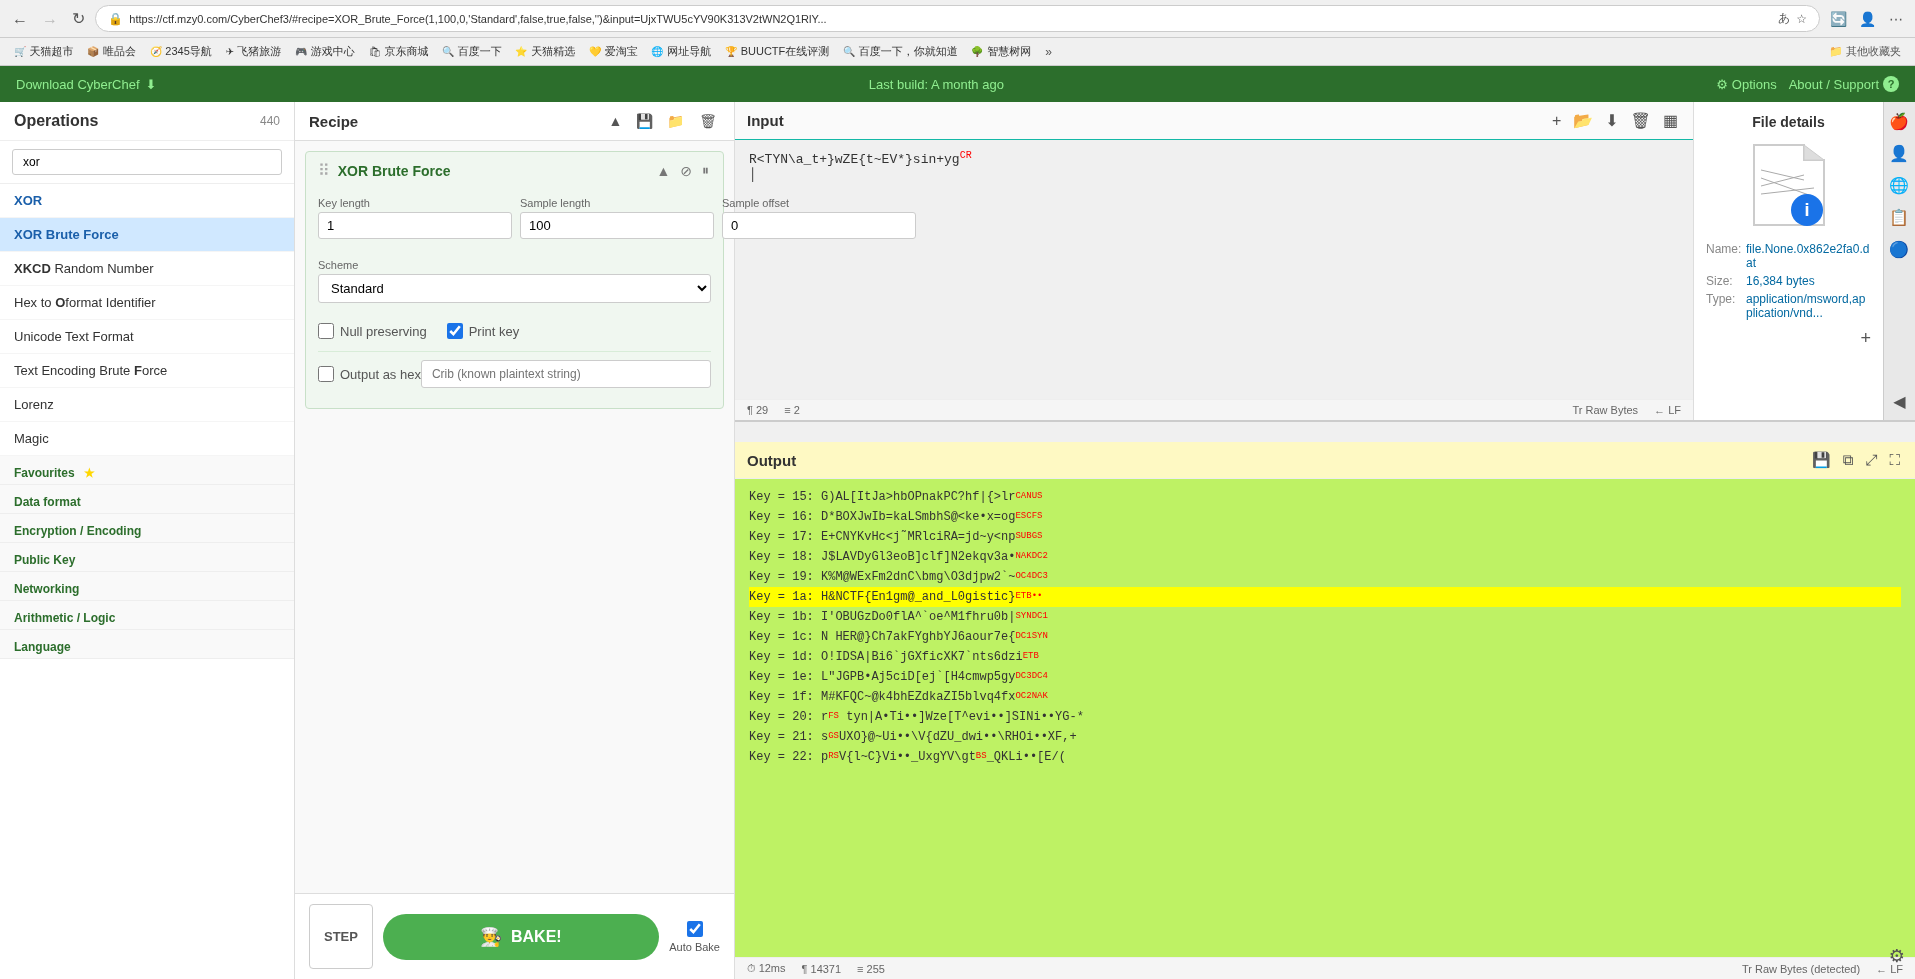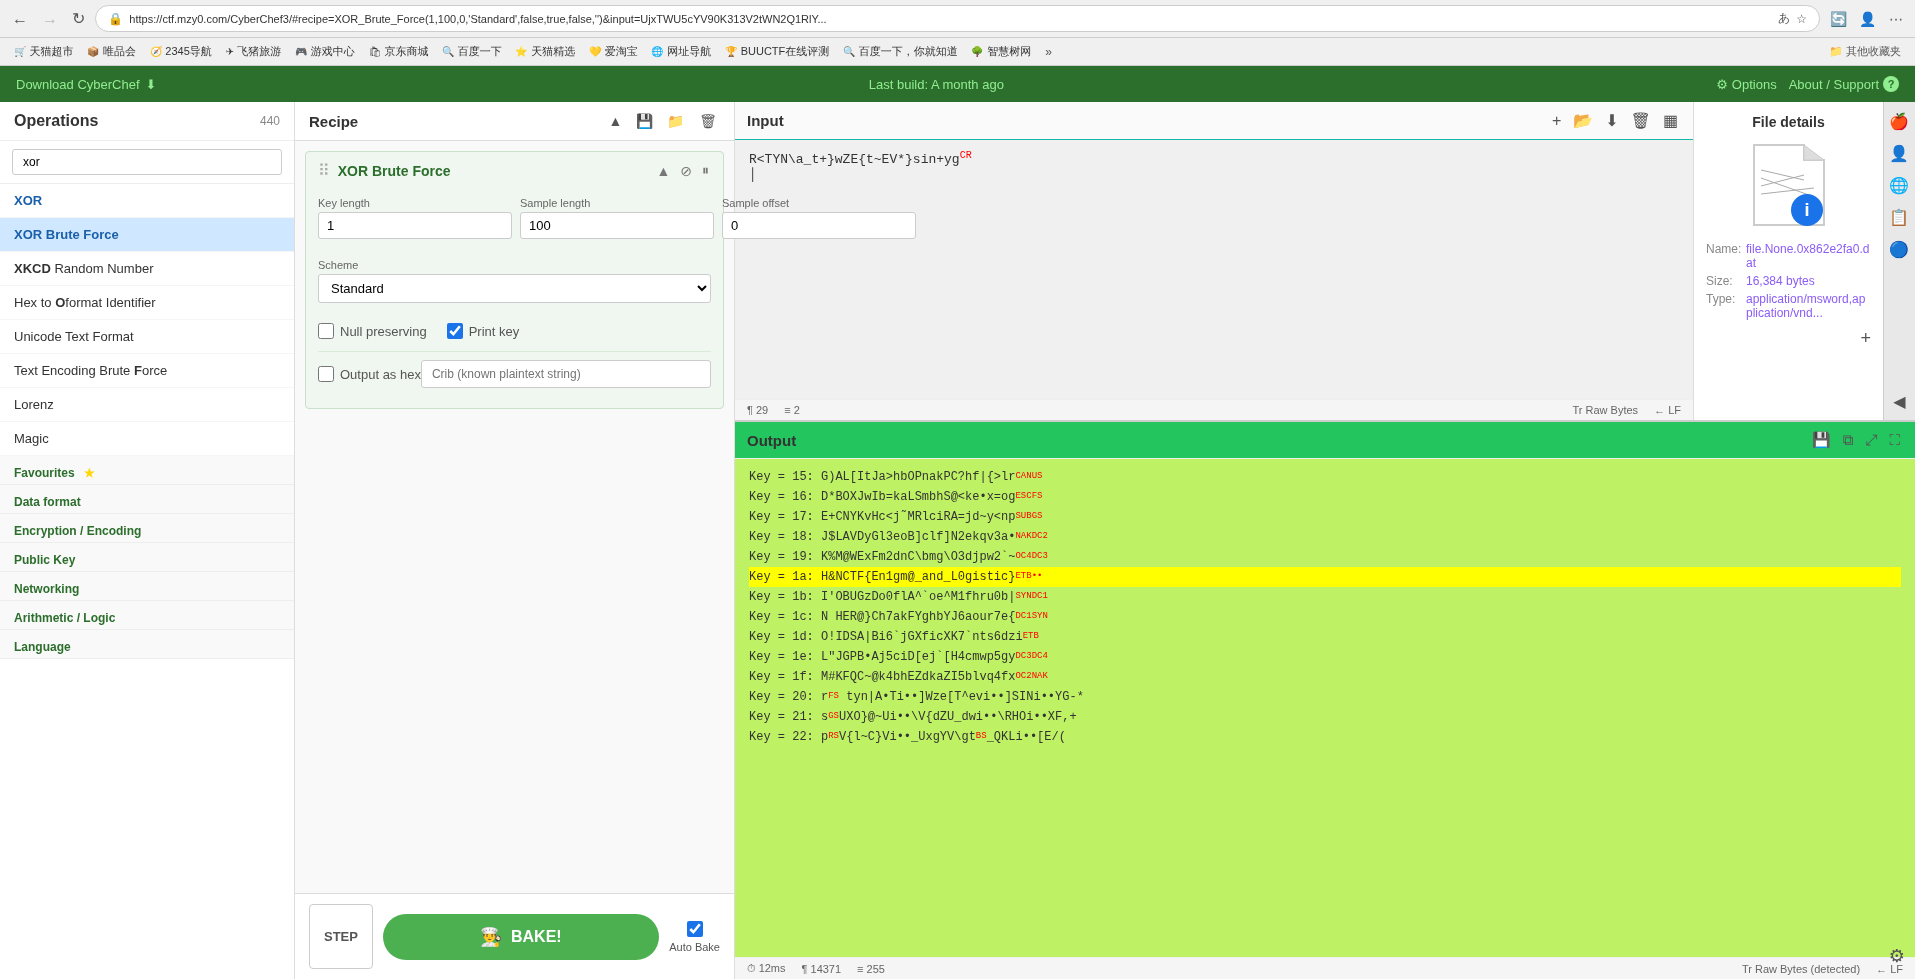--- a/index.html
+++ b/index.html
@@ -85,29 +85,29 @@
     .input-content { padding: 10px 14px; font-family: 'Courier New', monospace; font-size: 13px; flex: 1; overflow-y: auto; color: #333; }
     .input-status { display: flex; gap: 16px; align-items: center; padding: 4px 12px; background: #f5f5f5; border-top: 1px solid #eee; font-size: 11px; color: #666; }
 
     
     .file-details-panel { width: 190px; border-left: 1px solid #ddd; background: white; padding: 12px; flex-shrink: 0; }
     .file-details-title { font-size: 14px; font-weight: 700; color: #333; margin-bottom: 10px; text-align: center; }
     .file-icon-area { display: flex; justify-content: center; margin-bottom: 12px; position: relative; }
     .file-icon-svg { width: 80px; height: 90px; }
     .file-info-row { display: flex; margin-bottom: 4px; font-size: 12px; }
     .file-info-label { color: #888; width: 40px; flex-shrink: 0; }
-    .file-info-value { color: #8b5cf6; word-break: break-all; }
+    .file-info-value { color: #0369a1; word-break: break-all; }
 
     
     .input-row { display: flex; flex: 1; border-bottom: 2px solid #ccc; max-height: 320px; }
     .input-main { flex: 1; display: flex; flex-direction: column; }
 
     
     .output-section { flex: 1; display: flex; flex-direction: column; overflow: hidden; }
-    .output-header { display: flex; align-items: center; justify-content: space-between; padding: 6px 12px; border-bottom: 1px solid #eee; background: #22c55e; }
+    .output-header { display: flex; align-items: center; justify-content: space-between; padding: 6px 12px; border-bottom: 1px solid #eee; background: #fef9c3; margin-top: 20px; }
     .output-title { font-size: 15px; font-weight: 600; color: #333; }
     .output-actions { display: flex; gap: 6px; }
     .output-action-btn { background: none; border: none; cursor: pointer; font-size: 15px; color: #555; padding: 3px; border-radius: 3px; }
     .output-content { flex: 1; overflow-y: auto; padding: 8px 14px; font-family: Liberation Mono, monospace; font-size: 12px; color: #333; background: #bef264; }
     .output-line { padding: 1px 0; line-height: 1.5; white-space: pre-wrap; }
     .output-line.highlighted { background: #ffff00; display: block; }
     .output-line .small-red { font-size: 9px; color: red; vertical-align: middle; }
     .output-status { display: flex; gap: 16px; align-items: center; padding: 4px 12px; background: #f5f5f5; border-top: 1px solid #eee; font-size: 11px; color: #666; }
 
     

